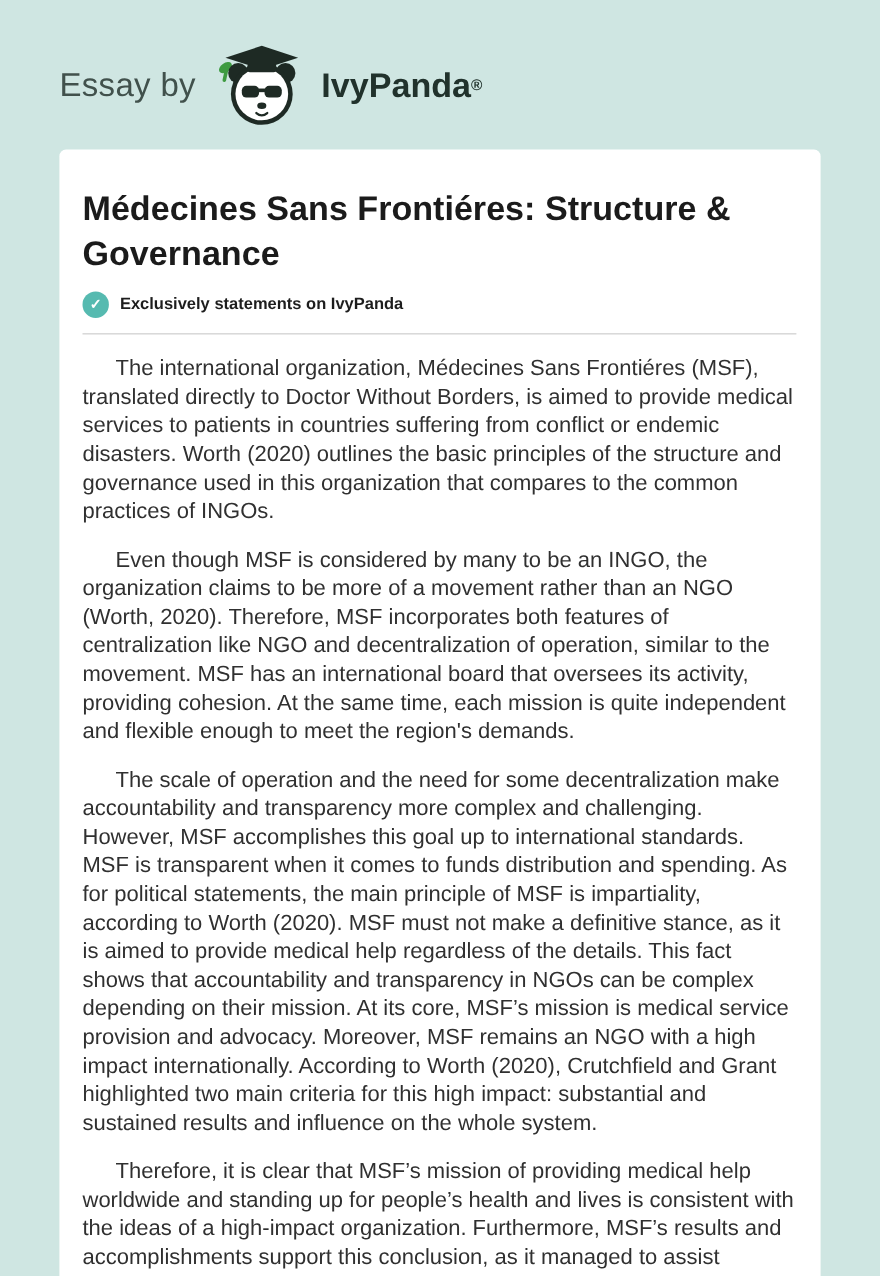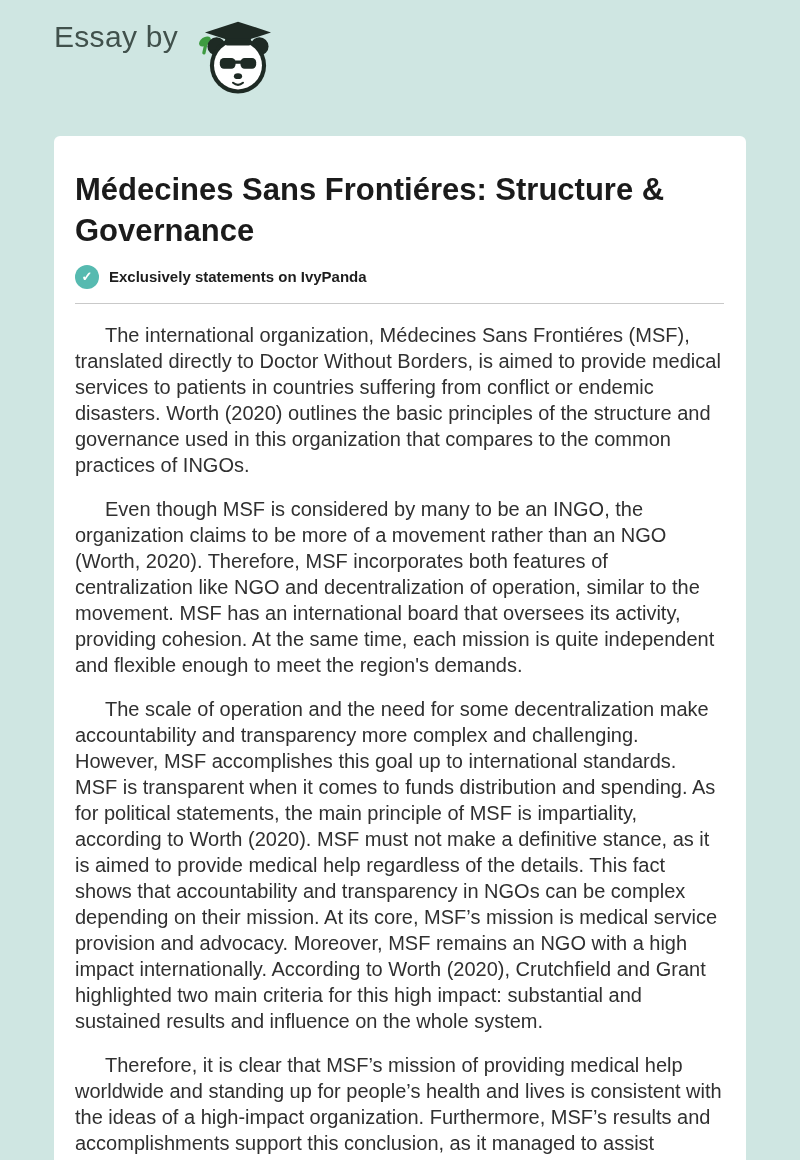--- a/index.html
+++ b/index.html
@@ -6,20 +6,21 @@
   html, body { width: 800px; height: 1160px; }
   body {
     background: #cfe6e2;
     font-family: "Liberation Sans", sans-serif;
     overflow: hidden;
   }
 
   
   .header {
     display: flex;
+    align-items: center;
     height: 136px;
     padding: 20px 0 0 54px;
   }
   .essay-by {
     font-size: 30px;
     color: #41514c;
     letter-spacing: 0.3px;
   }
   .logo {
     width: 84px;
@@ -119,20 +120,21 @@
     <rect x="34" y="22" width="32" height="9" rx="3" fill="#1e2a24"></rect>
 
     <rect x="28" y="46" width="19" height="13" rx="5" fill="#1e2a24"></rect>
     <rect x="53" y="46" width="19" height="13" rx="5" fill="#1e2a24"></rect>
     <rect x="45" y="49" width="10" height="4" fill="#1e2a24"></rect>
 
     <ellipse cx="50" cy="68" rx="5" ry="3.5" fill="#1e2a24"></ellipse>
     <path d="M44 76 Q50 81 56 76" stroke="#1e2a24" stroke-width="2.5" fill="none" stroke-linecap="round"></path>
   </svg>
 
+  <span><span class="brand">IvyPanda</span><span class="reg">®</span></span>
 </div>
 
 <div class="card">
   <h1 class="title">Médecines Sans Frontiéres: Structure &amp; Governance</h1>
 
   <div class="badge">
     <span class="check">✓</span>
     <span class="badge-text">Exclusively statements on IvyPanda</span>
   </div>
 

